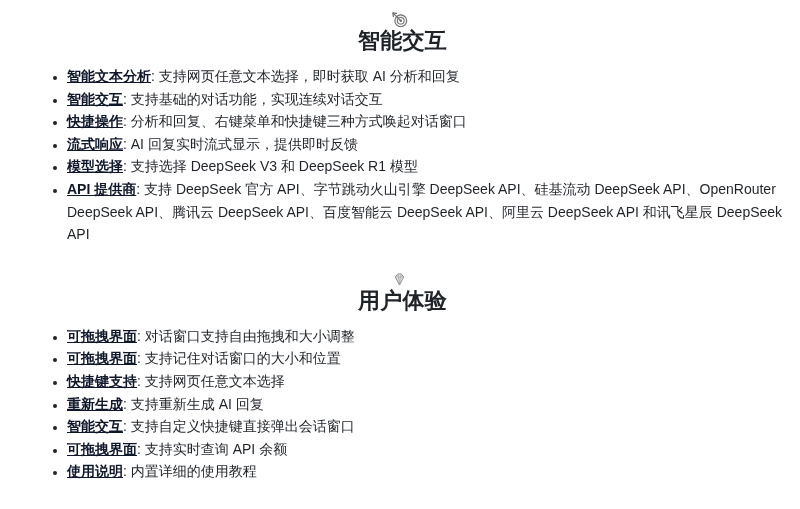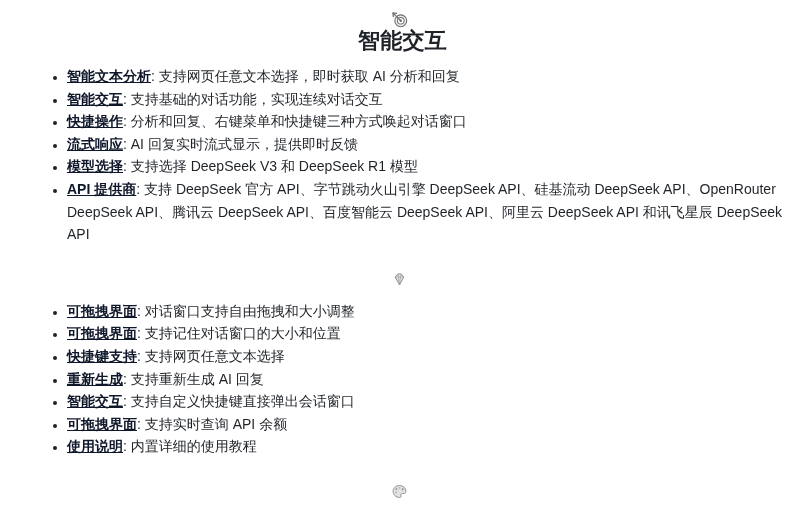--- a/index.html
+++ b/index.html
@@ -68,20 +68,21 @@
       <li><strong class="feature-label">模型选择</strong><span>: </span><span>支持选择 DeepSeek V3 和 DeepSeek R1 模型</span></li>
       <li><strong class="feature-label">API 提供商</strong><span>: </span><span>支持 DeepSeek 官方 API、字节跳动火山引擎 DeepSeek API、硅基流动 DeepSeek API、OpenRouter DeepSeek API、腾讯云 DeepSeek API、百度智能云 DeepSeek API、阿里云 DeepSeek API 和讯飞星辰 DeepSeek API</span></li>
     </ul>
     <h3 class="section-heading">
       <span class="hicon">
     <svg width="17" height="17" viewBox="0 0 20 20">
       <path d="M5 7 L8 3.5 H12 L15 7 L10 16.5 Z" fill="#e3e3e3" stroke="#8a8a8a" stroke-width="1.1" stroke-linejoin="round"></path>
       <path d="M5 7 H15 M8 3.5 L8.8 7 L10 16.5 M12 3.5 L11.2 7 L10 16.5" fill="none" stroke="#9d9d9d" stroke-width="0.8"></path>
     </svg>
   </span>
+      <span>用户体验</span>
     </h3>
     <ul class="feature-list">
       <li><strong class="feature-label">可拖拽界面</strong><span>: </span><span>对话窗口支持自由拖拽和大小调整</span></li>
       <li><strong class="feature-label">可拖拽界面</strong><span>: </span><span>支持记住对话窗口的大小和位置</span></li>
       <li><strong class="feature-label">快捷键支持</strong><span>: </span><span>支持网页任意文本选择</span></li>
       <li><strong class="feature-label">重新生成</strong><span>: </span><span>支持重新生成 AI 回复</span></li>
       <li><strong class="feature-label">智能交互</strong><span>: </span><span>支持自定义快捷键直接弹出会话窗口</span></li>
       <li><strong class="feature-label">可拖拽界面</strong><span>: </span><span>支持实时查询 API 余额</span></li>
       <li><strong class="feature-label">使用说明</strong><span>: </span><span>内置详细的使用教程</span></li>
     </ul>

